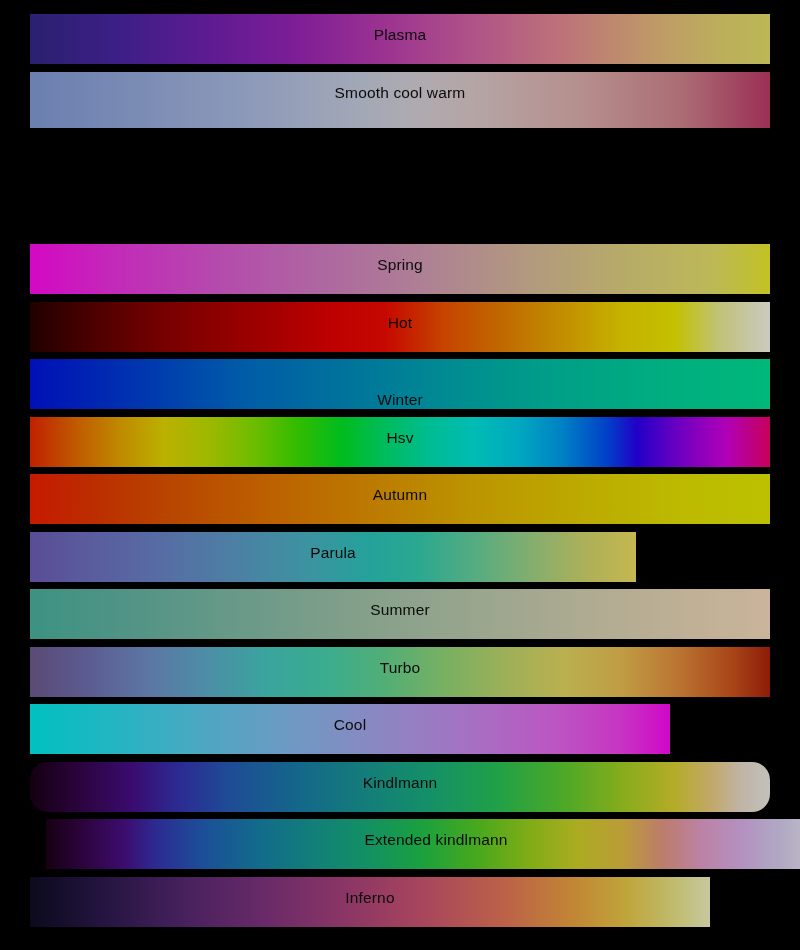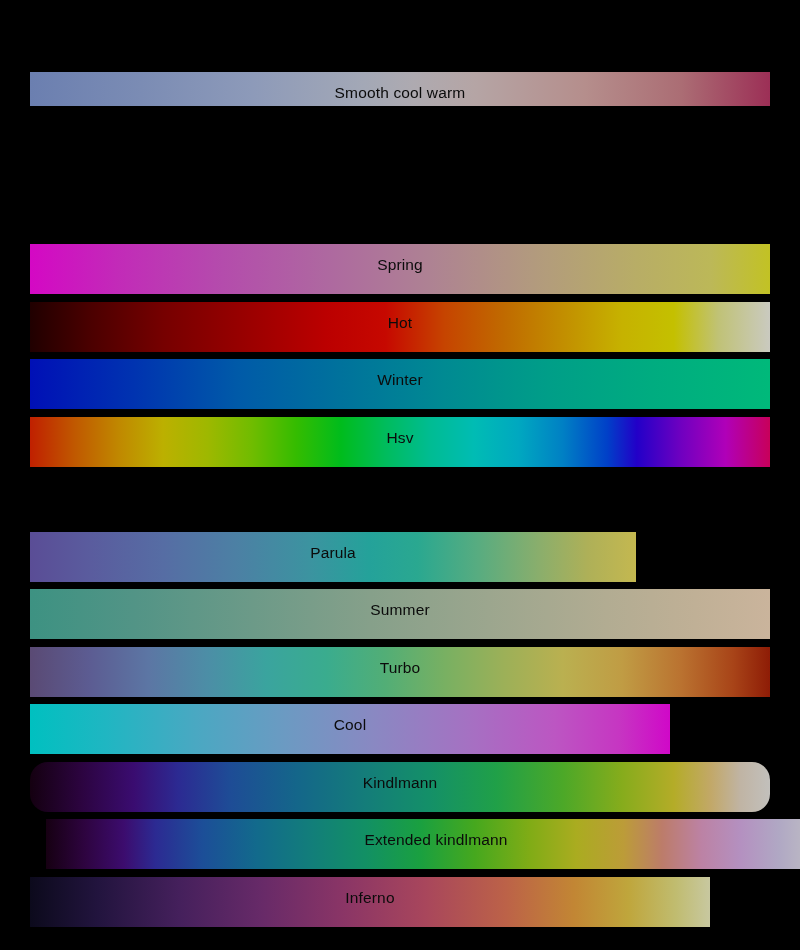--- a/index.html
+++ b/index.html
@@ -49,39 +49,47 @@
     letter-spacing: 0.15px;
     white-space: nowrap;
     user-select: none;
   }
 </style>
 </head>
 <body style="background: rgb(0, 0, 0);">
 
 <div id="colormap-gallery" style="background: rgb(0, 0, 0); width: 800px; height: 950px;">
 
-    <div class="colormap-row" style="top: 71.5px; left: 30px; width: 740px; height: 34px;">
+<div class="colormap-row" style="top: 14px; left: 30px; width: 740px; height: 50px;">
+      <div class="colormap-gradient" style="background: linear-gradient(to right, rgb(42, 32, 112) 0%, rgb(60, 31, 134) 12%, rgb(93, 27, 146) 24%, rgb(126, 30, 150) 36%, rgb(156, 51, 145) 48%, rgb(176, 83, 136) 60%, rgb(189, 115, 121) 72%, rgb(191, 152, 104) 84%, rgb(188, 174, 92) 93%, rgb(188, 183, 85) 100%);"></div>
+      <div class="colormap-label" style="color: rgb(11, 11, 11);">Plasma</div>
+    </div>
+    <div class="colormap-row" style="top: 71.5px; left: 30px; width: 740px; height: 56px;">
       <div class="colormap-gradient" style="background: linear-gradient(to right, rgb(107, 127, 176) 0%, rgb(123, 140, 180) 15%, rgb(141, 154, 185) 30%, rgb(163, 168, 182) 45%, rgb(174, 170, 176) 52%, rgb(181, 165, 165) 60%, rgb(181, 142, 140) 75%, rgb(171, 109, 116) 88%, rgb(156, 47, 86) 100%);"></div>
       <div class="colormap-label" style="color: rgb(11, 11, 11);">Smooth cool warm</div>
     </div>
     <div class="colormap-row" style="top: 244px; left: 30px; width: 740px; height: 50px;">
       <div class="colormap-gradient" style="background: linear-gradient(to right, rgb(212, 8, 196) 0%, rgb(194, 43, 184) 12%, rgb(180, 76, 172) 26%, rgb(174, 104, 160) 40%, rgb(174, 130, 147) 54%, rgb(178, 154, 126) 68%, rgb(184, 173, 102) 82%, rgb(188, 184, 88) 92%, rgb(194, 194, 36) 100%);"></div>
       <div class="colormap-label" style="color: rgb(11, 11, 11);">Spring</div>
     </div>
     <div class="colormap-row" style="top: 301.5px; left: 30px; width: 740px; height: 50px;">
       <div class="colormap-gradient" style="background: linear-gradient(to right, rgb(32, 0, 0) 0%, rgb(74, 0, 0) 8%, rgb(118, 0, 0) 18%, rgb(156, 0, 0) 30%, rgb(187, 0, 0) 40%, rgb(198, 8, 0) 48%, rgb(198, 68, 0) 56%, rgb(192, 106, 0) 64%, rgb(194, 142, 0) 72%, rgb(198, 178, 0) 80%, rgb(196, 192, 0) 87%, rgb(192, 194, 118) 93%, rgb(202, 202, 192) 100%);"></div>
       <div class="colormap-label" style="color: rgb(11, 11, 11);">Hot</div>
     </div>
     <div class="colormap-row" style="top: 359px; left: 30px; width: 740px; height: 50px;">
       <div class="colormap-gradient" style="background: linear-gradient(to right, rgb(0, 16, 182) 0%, rgb(0, 51, 176) 14%, rgb(0, 90, 168) 28%, rgb(0, 114, 156) 42%, rgb(0, 138, 146) 56%, rgb(0, 158, 136) 70%, rgb(0, 172, 128) 84%, rgb(0, 185, 122) 100%);"></div>
-      <div class="colormap-label" style="color: rgb(11, 11, 11);">Winter</div>
+      <div class="colormap-label" style="color: rgb(11, 11, 11); margin-top: 20px;">Winter</div>
     </div>
     <div class="colormap-row" style="top: 416.5px; left: 30px; width: 740px; height: 50px;">
       <div class="colormap-gradient" style="background: linear-gradient(to right, rgb(192, 32, 0) 0%, rgb(192, 88, 0) 6%, rgb(192, 136, 0) 12%, rgb(188, 176, 0) 18%, rgb(158, 184, 0) 24%, rgb(112, 188, 0) 30%, rgb(52, 188, 0) 36%, rgb(0, 188, 28) 42%, rgb(0, 188, 92) 48%, rgb(0, 188, 146) 54%, rgb(0, 188, 180) 60%, rgb(0, 168, 192) 66%, rgb(0, 128, 196) 72%, rgb(0, 64, 200) 78%, rgb(34, 0, 200) 82%, rgb(112, 0, 192) 88%, rgb(176, 0, 184) 94%, rgb(200, 0, 90) 100%);"></div>
       <div class="colormap-label" style="color: rgb(11, 11, 11);">Hsv</div>
+    </div>
+    <div class="colormap-row" style="top: 474px; left: 30px; width: 740px; height: 50px;">
+      <div class="colormap-gradient" style="background: linear-gradient(to right, rgb(198, 26, 0) 0%, rgb(188, 44, 0) 8%, rgb(184, 72, 0) 20%, rgb(188, 100, 0) 34%, rgb(188, 126, 0) 48%, rgb(188, 152, 0) 62%, rgb(188, 172, 0) 76%, rgb(188, 186, 0) 88%, rgb(188, 192, 0) 100%);"></div>
+      <div class="colormap-label" style="color: rgb(11, 11, 11);">Autumn</div>
     </div>
     <div class="colormap-row" style="top: 531.5px; left: 30px; width: 606px; height: 50px;">
       <div class="colormap-gradient" style="background: linear-gradient(to right, rgb(90, 77, 150) 0%, rgb(90, 92, 158) 10%, rgb(86, 109, 164) 22%, rgb(76, 128, 164) 34%, rgb(60, 147, 160) 46%, rgb(36, 162, 154) 56%, rgb(42, 168, 144) 64%, rgb(88, 172, 128) 74%, rgb(138, 174, 108) 84%, rgb(174, 176, 88) 92%, rgb(196, 184, 80) 100%);"></div>
       <div class="colormap-label" style="color: rgb(11, 11, 11);">Parula</div>
     </div>
     <div class="colormap-row" style="top: 589px; left: 30px; width: 740px; height: 50px;">
       <div class="colormap-gradient" style="background: linear-gradient(to right, rgb(61, 146, 130) 0%, rgb(82, 148, 134) 14%, rgb(108, 154, 136) 30%, rgb(134, 160, 138) 46%, rgb(156, 166, 142) 62%, rgb(178, 172, 146) 78%, rgb(192, 176, 150) 90%, rgb(202, 180, 156) 100%);"></div>
       <div class="colormap-label" style="color: rgb(11, 11, 11);">Summer</div>
     </div>
     <div class="colormap-row" style="top: 646.5px; left: 30px; width: 740px; height: 50px;">

